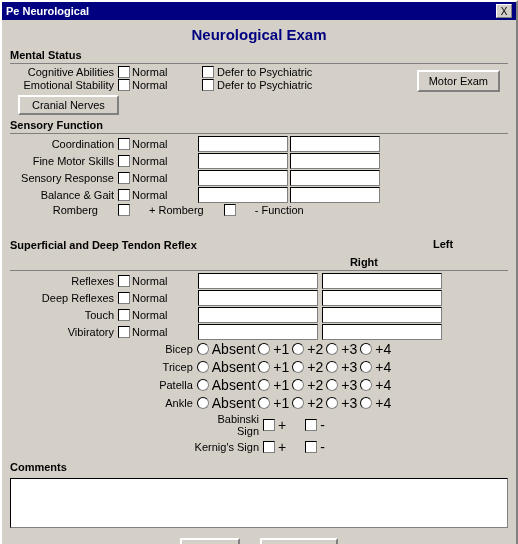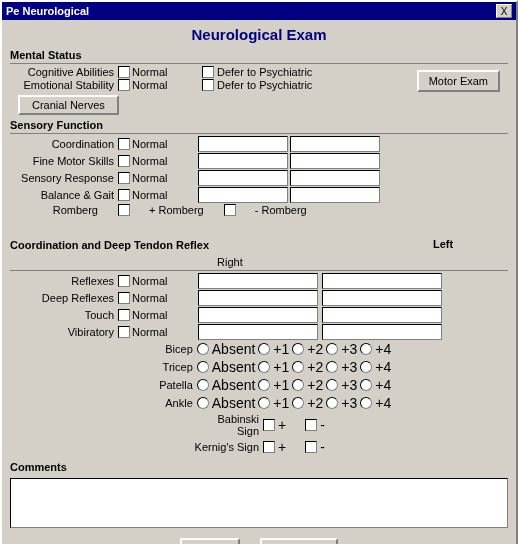--- a/index.html
+++ b/index.html
@@ -302,27 +302,27 @@
     </div>
 
     <div class="romberg-row">
       <div class="romberg-label">Romberg</div>
       <div class="romberg-group">
         <input type="checkbox" class="win-checkbox" style="">
         <span>+ Romberg</span>
       </div>
       <div class="romberg-group">
         <input type="checkbox" class="win-checkbox" style="">
-        <span>- Romberg</span>
+        <span>- Function</span>
       </div>
     </div>
 
     <div style="display:flex; align-items:center; margin-top:4px;">
-      <span class="section-header">Coordination and Deep Tendon Reflex</span>
-      <span style="flex:1; margin-left:8px; font-weight:normal; text-align:left; margin-right:0px;margin-top:36px;">Right</span>
+      <span class="section-header">Superficial and Deep Tendon Reflex</span>
+      <span style="flex:1; margin-left:8px; font-weight:bold; text-align:right; margin-right:0px;margin-top:36px;">Right</span>
       <span style="width:130px; font-weight:bold; text-align:center;">Left</span>
     </div>
     <hr class="divider">
 
     <div class="reflex-row">
       <div class="reflex-label">Reflexes</div>
       <div class="reflex-normal">
         <input type="checkbox" class="win-checkbox" style="">
         <span>Normal</span>
       </div>

